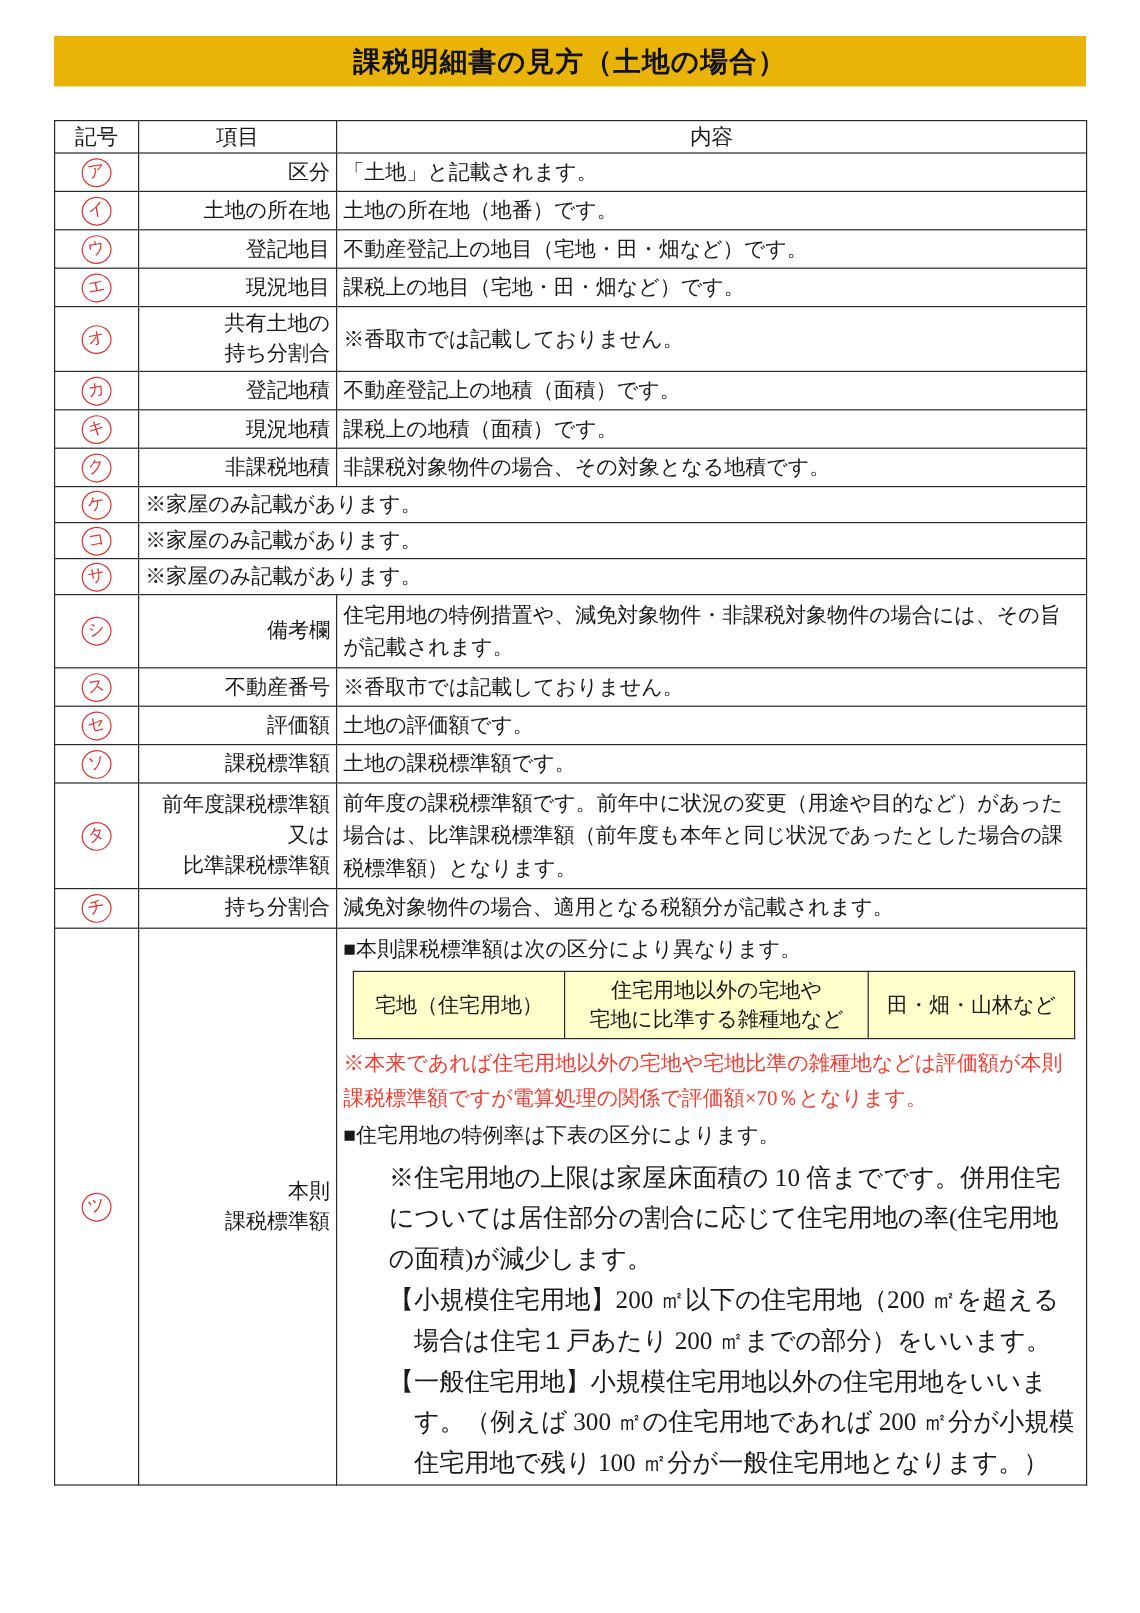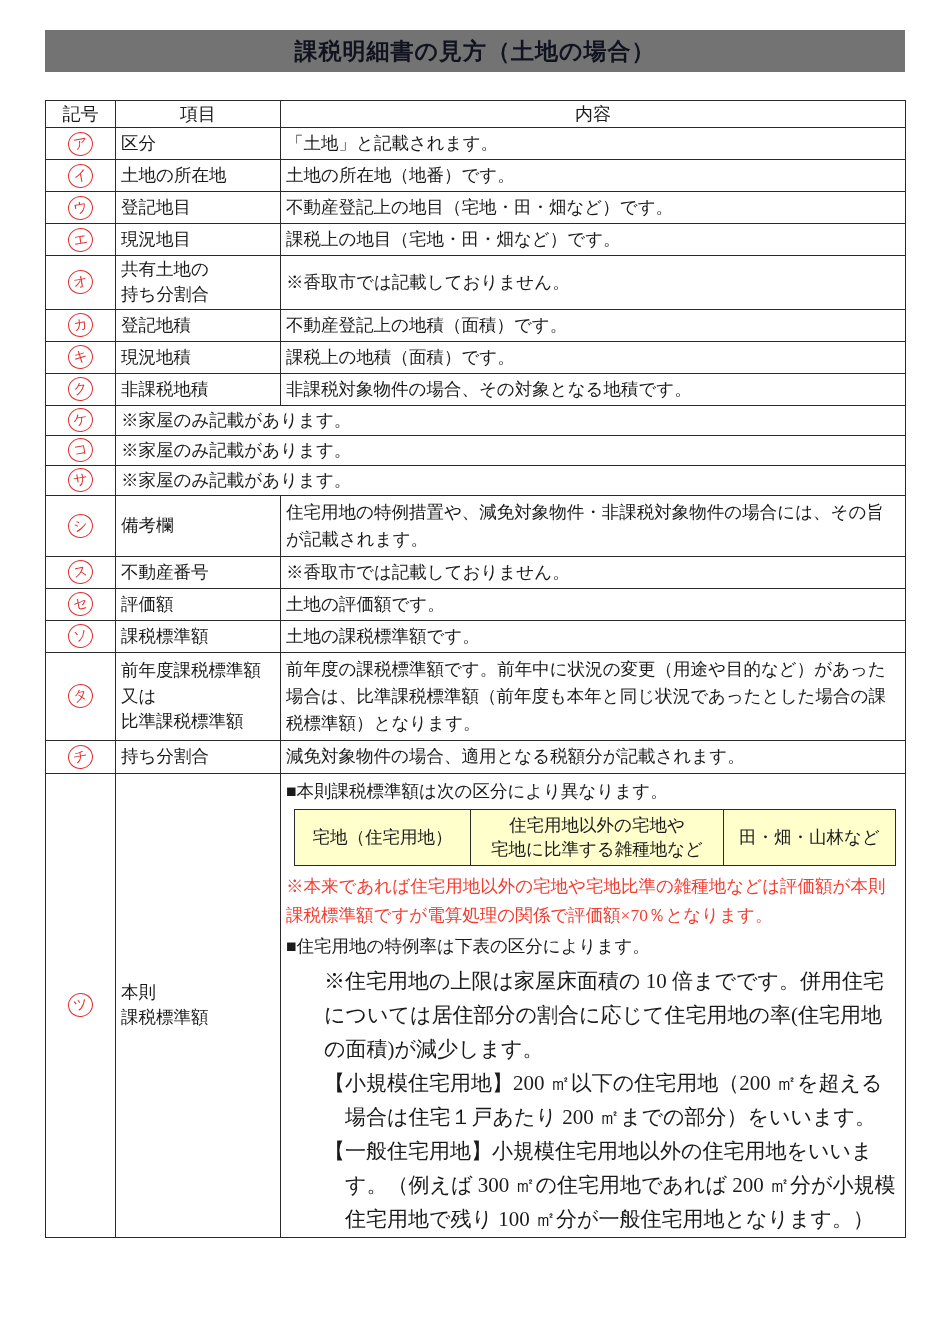--- a/index.html
+++ b/index.html
@@ -6,41 +6,41 @@
   body{
     width:950px;height:1344px;overflow:hidden;
     font-family:"Liberation Serif","DejaVu Serif",serif;
     color:#1a1a1a;
   }
   .canvas{width:950px;height:1344px;position:relative;}
   .page{padding:30px 45px 0 45px;}
 
   
   .title-bar{
-    height:42px;background:#737373;
+    height:42px;background:#eab308;
     display:flex;align-items:center;justify-content:center;
     font-size:23px;font-weight:bold;letter-spacing:1px;color:#10131f;
   }
 
   
   table.main{
     border-collapse:collapse;width:860px;margin-top:28px;
     font-size:17.5px;table-layout:fixed;
   }
   table.main td,table.main th{
     border:1.4px solid #2a2a2a;padding:1px 5px;vertical-align:middle;
     font-weight:normal;box-sizing:border-box;
   }
   col.c-sym{width:70px;}
   col.c-item{width:165px;}
   col.c-content{width:625px;}
 
   th.head{text-align:center;height:22px;font-size:18px;}
   td.sym{text-align:center;}
-  td.item{text-align:left;line-height:1.45;}
+  td.item{text-align:right;line-height:1.45;}
   td.content{text-align:left;line-height:1.55;}
   td.merged{text-align:left;padding-left:44px;}
 
   .r32{height:32px;} .r30{height:30px;} .r52{height:52px;}
   .r61{height:61px;} .r88{height:88px;} .r33{height:33px;}
 
   .ml{white-space:pre-line;}
 
   
   .circ{

